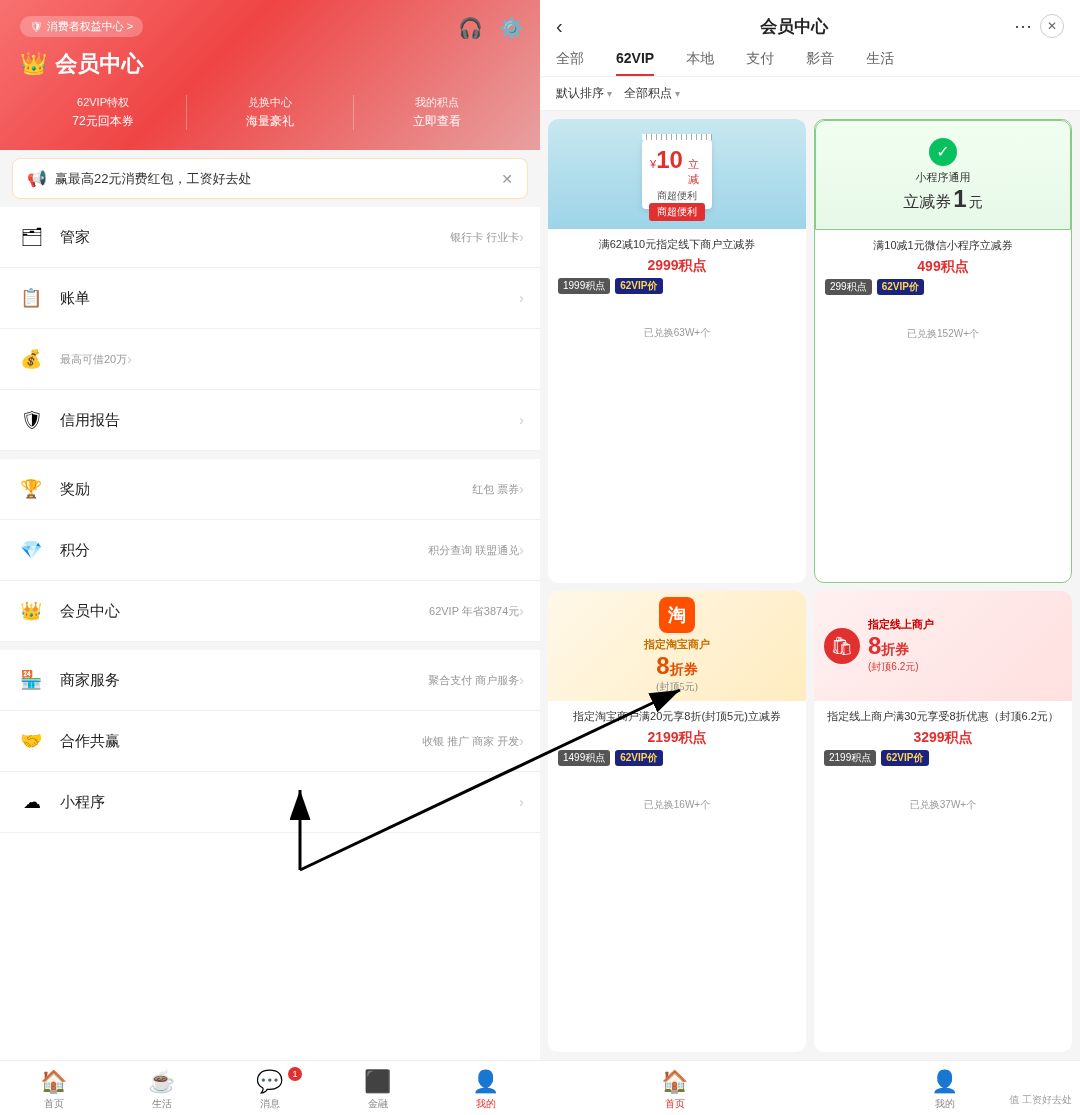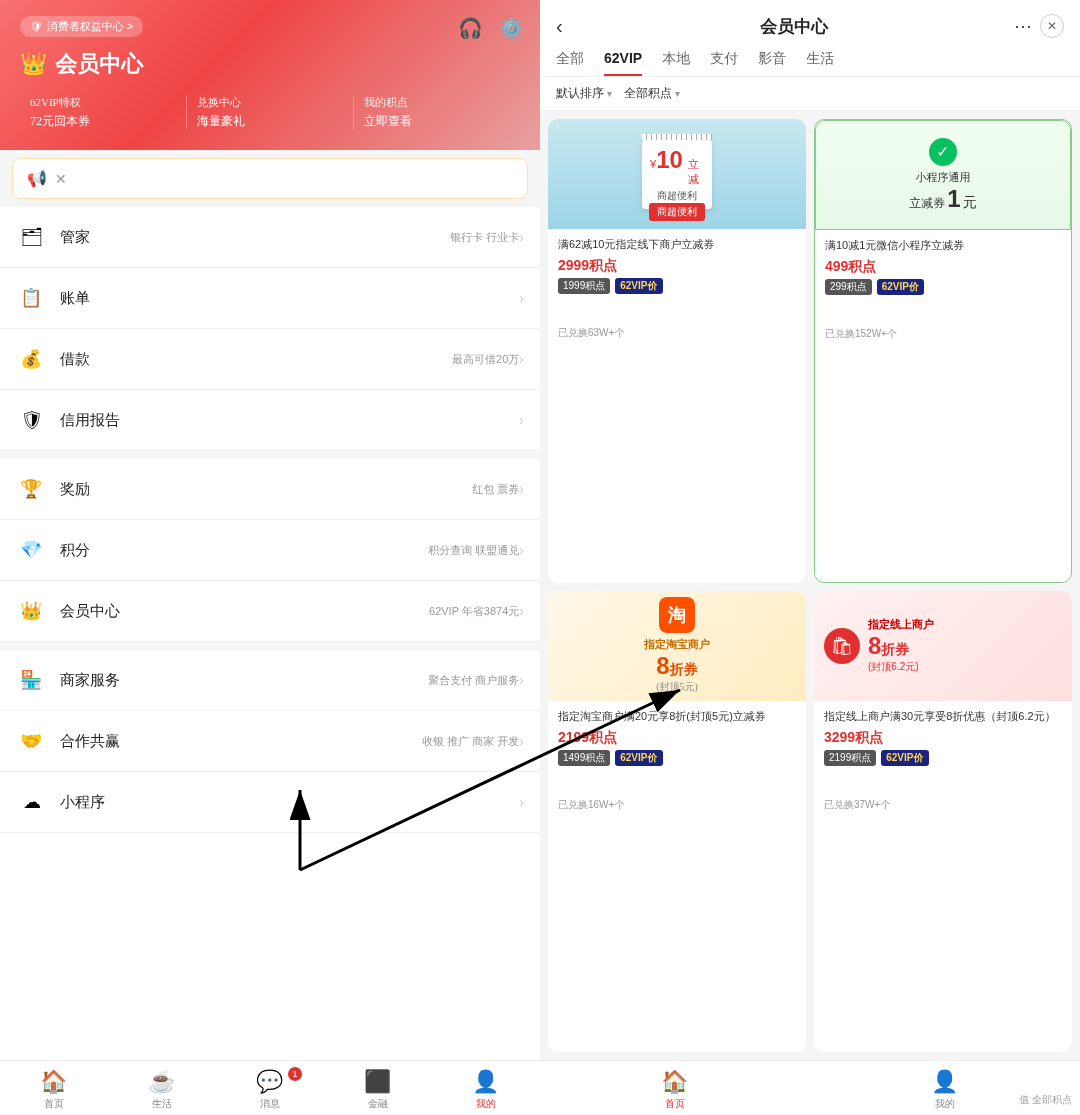--- a/index.html
+++ b/index.html
@@ -67,23 +67,23 @@
     }
 
     .member-options {
       display: flex;
       gap: 0;
     }
     .member-option {
       flex: 1;
       color: white;
       font-size: 12px;
+      text-align: center;
       border-right: 1px solid rgba(255,255,255,0.3);
       padding: 0 10px;
-      font-family: Liberation Serif, serif;
     }
     .member-option:last-child { border-right: none; }
     .member-option .opt-label { font-size: 11px; opacity: 0.9; margin-bottom: 3px; }
     .member-option .opt-value { font-size: 12px; font-weight: 500; }
 
     .promo-banner {
       background: white;
       margin: 8px 12px;
       border-radius: 8px;
       padding: 10px 14px;
@@ -186,21 +186,21 @@
       width: 24px; height: 24px;
       border: 1.5px solid #ccc;
       border-radius: 50%;
       display: flex; align-items: center; justify-content: center;
       font-size: 12px; color: #666; cursor: pointer;
     }
 
     .tab-bar {
       display: flex;
       overflow-x: auto;
-      gap: 20px;
+      gap: 32px;
     }
     .tab-bar::-webkit-scrollbar { display: none; }
     .tab-item {
       font-size: 14px;
       color: #666;
       padding-bottom: 8px;
       cursor: pointer;
       white-space: nowrap;
       flex-shrink: 0;
     }
@@ -309,21 +309,21 @@
     }
     .wechat-check {
       width: 28px; height: 28px;
       background: #07c160;
       border-radius: 50%;
       display: flex; align-items: center; justify-content: center;
       color: white; font-size: 16px; margin-bottom: 4px;
     }
     .card2-mini-label { font-size: 11px; color: #333; }
     .card2-discount-row { display: flex; align-items: baseline; gap: 2px; }
-    .card2-立减 { font-size: 12px; color: #333; }
+    .card2-立减 { font-size: 16px; color: #333; }
     .card2-amount { font-size: 24px; font-weight: 700; color: #333; }
     .card2-yuan { font-size: 14px; color: #333; }
 
     .card3-bg {
       background: linear-gradient(135deg, #fff8e8 0%, #ffecc0 100%);
     }
     .card3-inner {
       display: flex;
       align-items: center;
       justify-content: center;
@@ -362,20 +362,21 @@
       color: white; font-size: 18px;
       flex-shrink: 0;
     }
     .card4-text { flex: 1; }
     .card4-title { font-size: 11px; color: #c00; font-weight: 600; }
     .card4-big { font-size: 24px; font-weight: 700; color: #e03030; }
     .card4-note { font-size: 10px; color: #e03030; }
 
     .card-body {
       padding: 8px 10px;
+      text-align: center;
     }
     .card-desc { font-size: 11px; color: #333; line-height: 1.4; margin-bottom: 5px; }
     .card-price-main { font-size: 14px; font-weight: 700; color: #e03030; margin-bottom: 3px; }
     .card-price-row { display: flex; align-items: center; gap: 5px; margin-bottom: 3px; }
     .card-points-gray {
       background: #555;
       color: white;
       font-size: 10px;
       padding: 1px 5px;
       border-radius: 3px;
@@ -463,39 +464,39 @@
         </div>
         <div class="member-option">
           <div class="opt-label">我的积点</div>
           <div class="opt-value">立即查看</div>
         </div>
       </div>
     </div>
 
     <div class="promo-banner">
       <span class="promo-icon">📢</span>
+      <span class="promo-text">赢最高22元消费红包，工资好去处</span>
       <span class="promo-close">✕</span>
     </div>
 
     <div class="menu-list">
       <div class="menu-item">
         <div class="menu-icon">🗂</div>
         <span class="menu-label">管家</span>
         <span class="menu-sub">银行卡 行业卡</span>
         <span class="menu-arrow">›</span>
       </div>
       <div class="menu-item">
         <div class="menu-icon">📋</div>
         <span class="menu-label">账单</span>
         <span class="menu-sub"></span>
         <span class="menu-arrow">›</span>
       </div>
       <div class="menu-item">
         <div class="menu-icon">💰</div>
-        <span class="menu-label">借款</span>
         <span class="menu-sub">最高可借20万</span>
         <span class="menu-arrow">›</span>
       </div>
       <div class="menu-item">
         <div class="menu-icon">🛡</div>
         <span class="menu-label">信用报告</span>
         <span class="menu-sub"></span>
         <span class="menu-arrow">›</span>
       </div>
 
@@ -712,14 +713,14 @@
       <marker id="arrowhead" markerWidth="10" markerHeight="7" refX="10" refY="3.5" orient="auto">
         <polygon points="0 0, 10 3.5, 0 7" fill="black"></polygon>
       </marker>
     </defs>
 
     <line x1="300" y1="870" x2="680" y2="690" stroke="black" stroke-width="3" marker-end="url(#arrowhead)"></line>
 
     <line x1="300" y1="870" x2="300" y2="790" stroke="black" stroke-width="3" marker-end="url(#arrowhead)"></line>
   </svg>
 
-  <div class="watermark">值 全部积点</div>
+  <div class="watermark">值 工资好去处</div>
 </div>
 
 </body></html>

